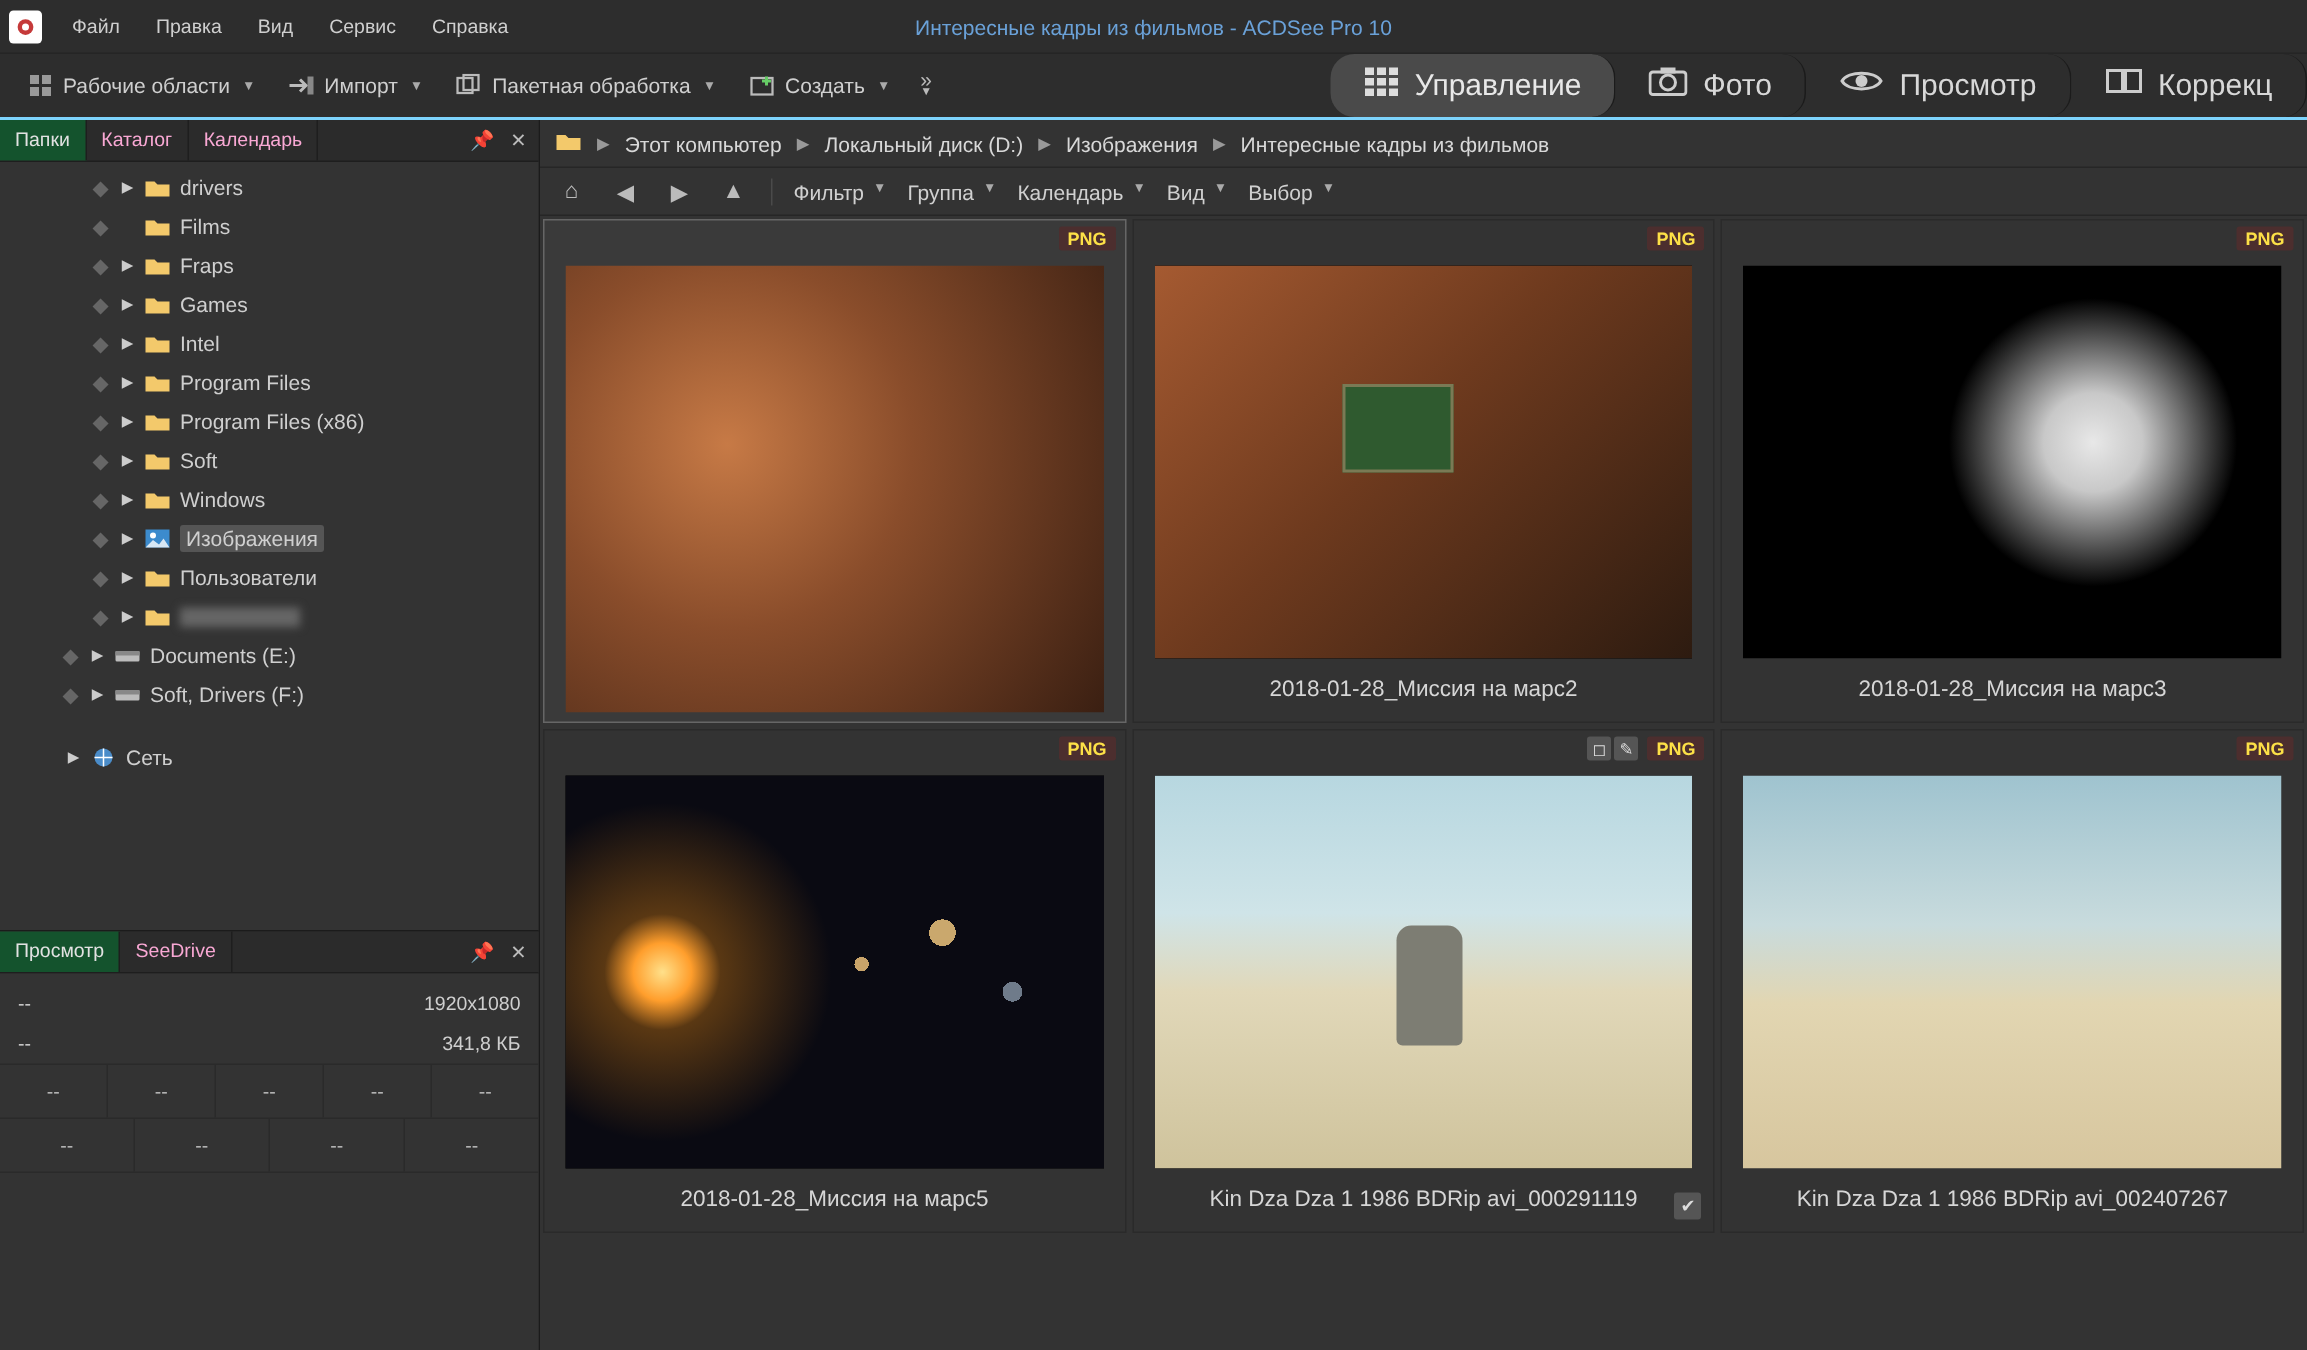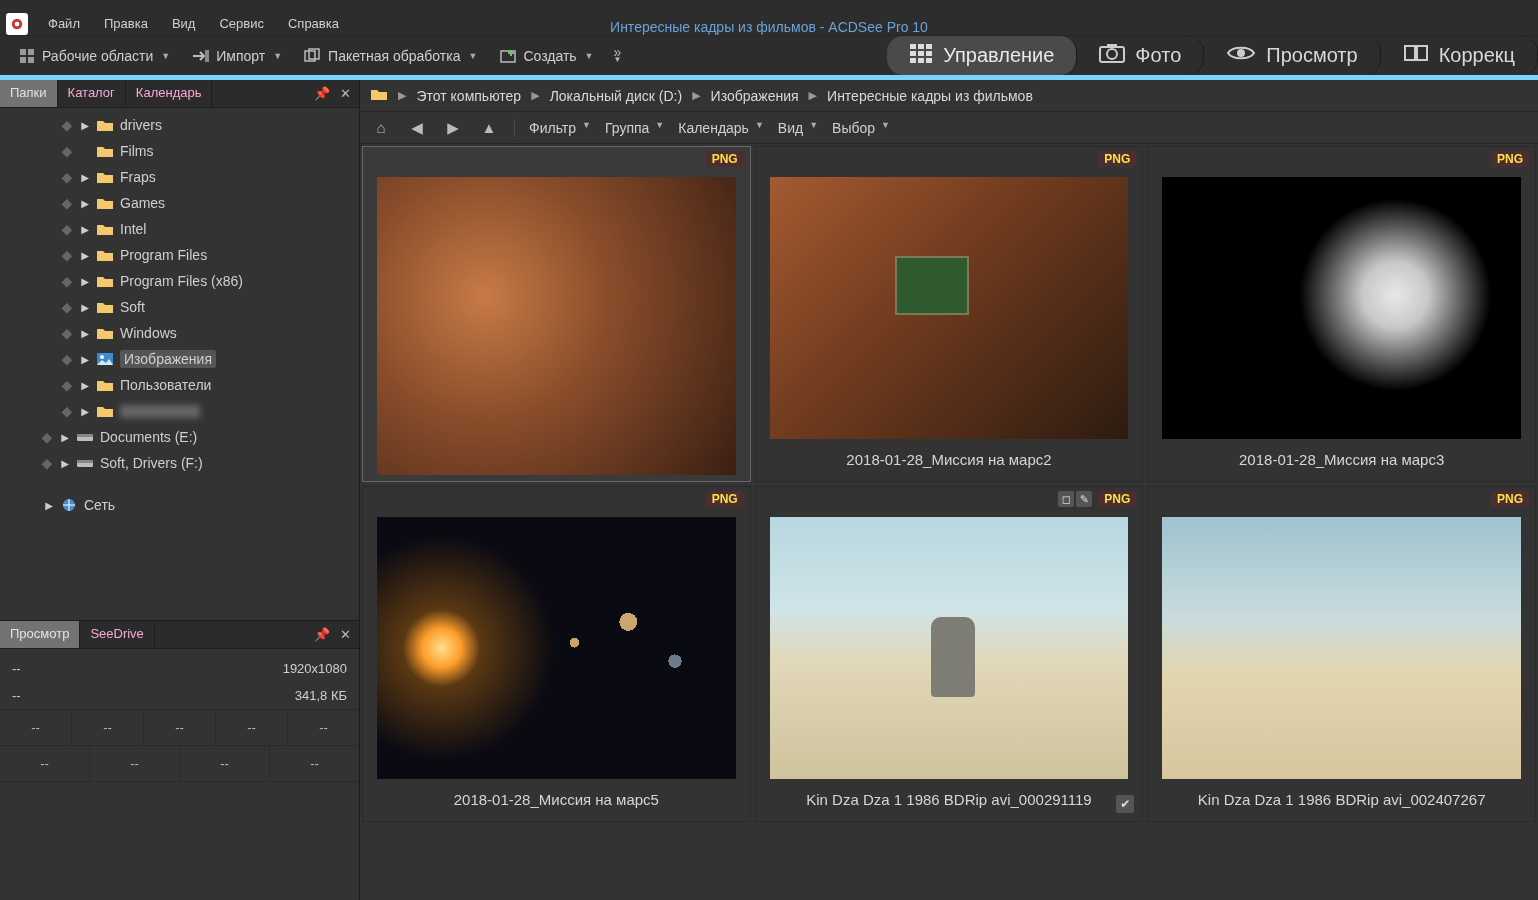--- a/index.html
+++ b/index.html
@@ -11,21 +11,21 @@
     width: 1538px;
     height: 900px;
     overflow: hidden;
     user-select: none;
   }
   
   .menubar {
     height: 36px;
     background: #2d2d2d;
     display: flex;
-    align-items: flex-end;
+    align-items: center;
     padding: 0 6px;
     border-bottom: 1px solid #252525;
     position: relative;
   }
   .app-icon {
     width: 22px; height: 22px; margin-right: 8px;
     background: #fff; border-radius: 3px;
     display: flex; align-items: center; justify-content: center;
   }
   .app-icon svg { width: 14px; height: 14px; }
@@ -38,21 +38,21 @@
     left: 50%; transform: translateX(-50%);
     color: #6aa1d8;
     font-size: 14px;
   }
   
   .toolbar-row {
     height: 44px;
     background: #2d2d2d;
     display: flex;
     align-items: center;
-    border-bottom: 5px solid #7dd3fc;
+    border-bottom: 2px solid #7dd3fc;
   }
   .toolbar-left {
     display: flex; align-items: center; gap: 6px; padding-left: 10px;
   }
   .tb-btn {
     display: flex; align-items: center; gap: 6px;
     padding: 4px 8px;
     font-size: 14px;
   }
   .tb-icon { width:18px; height:18px; display:inline-flex; align-items:center; justify-content:center;}
@@ -101,21 +101,21 @@
     background: #2b2b2b;
     border-bottom: 1px solid #1e1e1e;
   }
   .panel-tab {
     padding: 5px 10px;
     color: #f9a8d4;
     border-right: 1px solid #1e1e1e;
     font-size: 13px;
   }
   .panel-tab.active {
-    background: #737373;
+    background: #14532d;
     color: #e2e2e2;
   }
   .panel-header-icons {
     margin-left: auto; display:flex; align-items:center; gap:10px; padding-right:8px;
     color:#bbb; font-size:13px;
   }
   
   .tree {
     flex: 1;
     overflow: auto;

